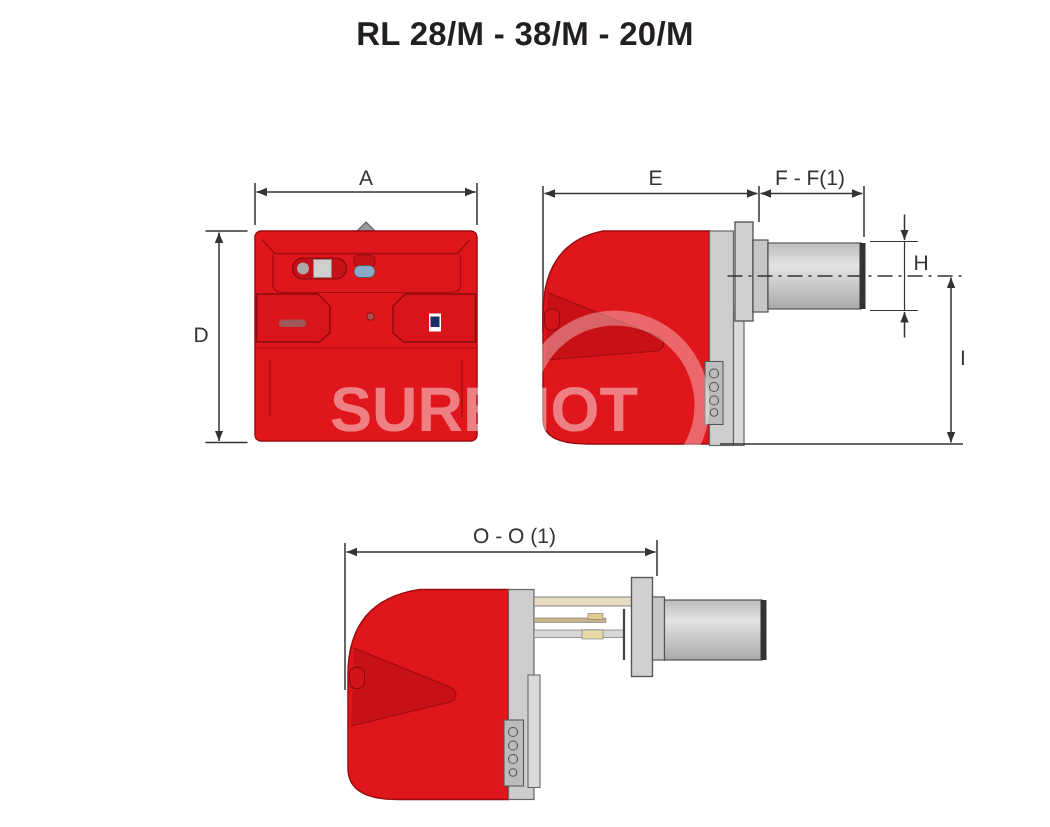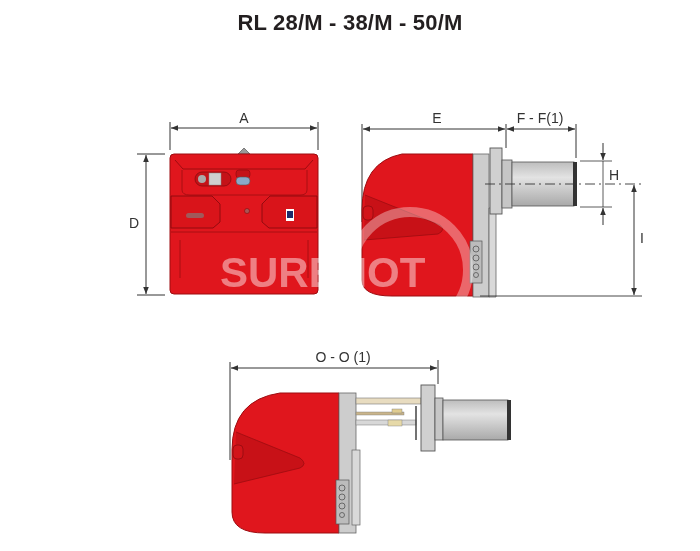--- a/index.html
+++ b/index.html
@@ -5,21 +5,21 @@
   html,body{margin:0;padding:0;background:#ffffff;}
   body{width:700px;height:551px;position:relative;overflow:hidden;font-family:"Liberation Sans",sans-serif;}
   .title{position:absolute;left:0;top:10px;width:700px;text-align:center;font-weight:bold;font-size:22px;color:#231f20;letter-spacing:0.2px;}
   svg{position:absolute;left:0;top:0;}
   .lbl{font-family:"Liberation Sans",sans-serif;font-size:14px;fill:#333;}
   .wm{font-family:"Liberation Sans",sans-serif;font-weight:bold;fill:#ffffff;opacity:0.45;}
 </style>
 </head>
 <body>
 
-<div class="title">RL 28/M - 38/M - 50/M</div>
+<div class="title">RL 28/M - 38/M - 20/M</div>
 
 <svg width="700" height="551" viewBox="0 0 700 551">
   <defs>
     <marker id="arr" viewBox="0 0 10 10" refX="10" refY="5" markerWidth="7" markerHeight="7" orient="auto-start-reverse">
       <path d="M0,1 L10,5 L0,9 z" fill="#333"></path>
     </marker>
     <linearGradient id="tube" x1="0" y1="0" x2="0" y2="1">
       <stop offset="0" stop-color="#bdbdbd"></stop>
       <stop offset="0.35" stop-color="#e3e3e3"></stop>
       <stop offset="1" stop-color="#a9a9a9"></stop>

